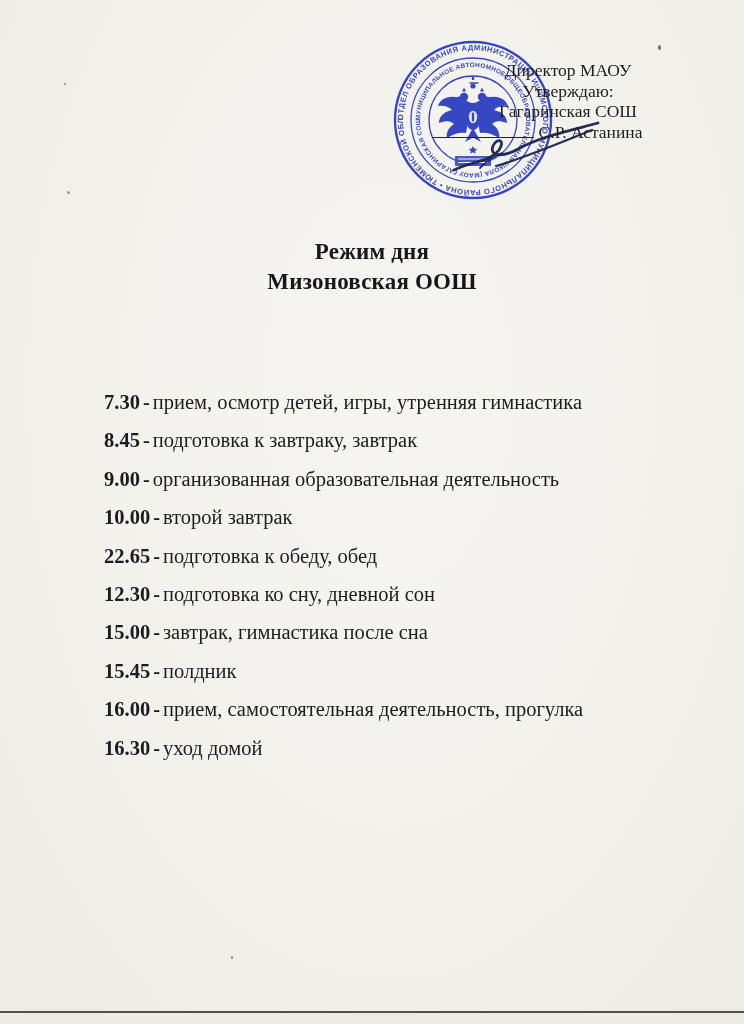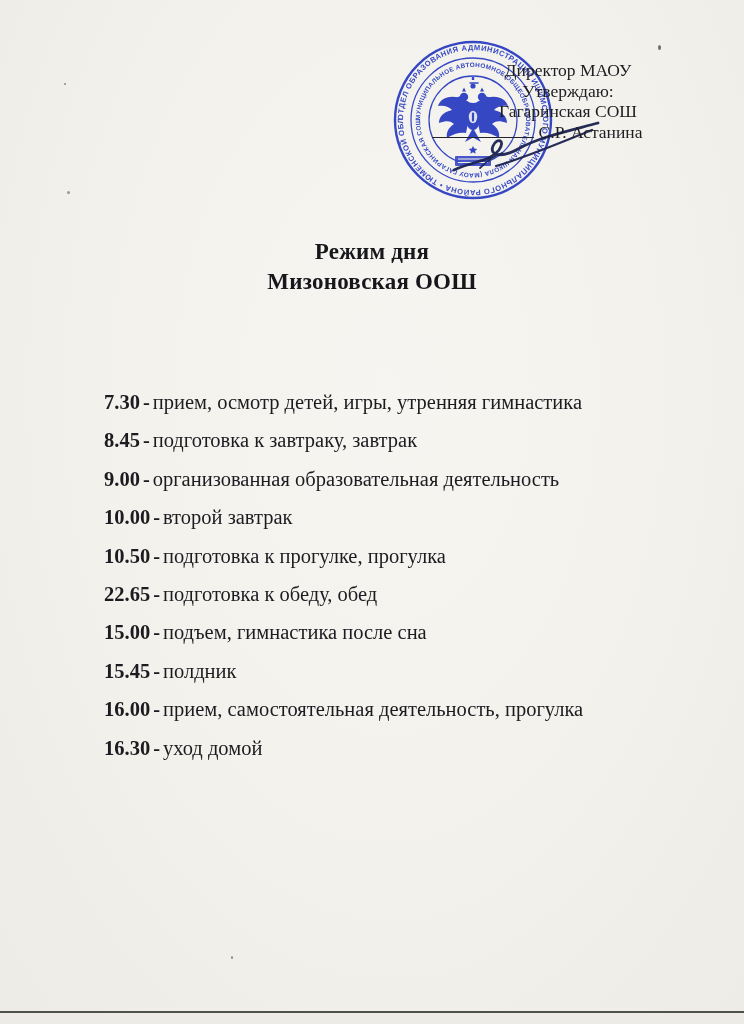--- a/index.html
+++ b/index.html
@@ -139,31 +139,31 @@
     </div>
 
     <div class="row">
       <span class="time">9.00</span><span class="sep">-</span><span class="act">организованная образовательная деятельность</span>
     </div>
 
     <div class="row">
       <span class="time">10.00</span><span class="sep">-</span><span class="act">второй завтрак</span>
     </div>
 
-    <div class="row">
-      <span class="time">10.50</span><span class="sep">-</span><span class="act">подготовка к прогулке, прогулка</span>
-    </div>
 
     <div class="row">
       <span class="time">22.65</span><span class="sep">-</span><span class="act">подготовка к обеду, обед</span>
     </div>
 
+    <div class="row">
+      <span class="time">12.30</span><span class="sep">-</span><span class="act">подготовка ко сну, дневной сон</span>
+    </div>
 
     <div class="row">
-      <span class="time">15.00</span><span class="sep">-</span><span class="act">подъем, гимнастика после сна</span>
+      <span class="time">15.00</span><span class="sep">-</span><span class="act">завтрак, гимнастика после сна</span>
     </div>
 
     <div class="row">
       <span class="time">15.45</span><span class="sep">-</span><span class="act">полдник</span>
     </div>
 
     <div class="row">
       <span class="time">16.00</span><span class="sep">-</span><span class="act">прием, самостоятельная деятельность, прогулка</span>
     </div>
 

